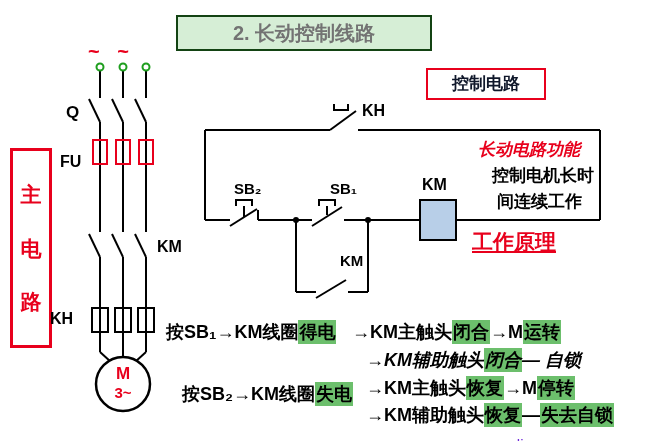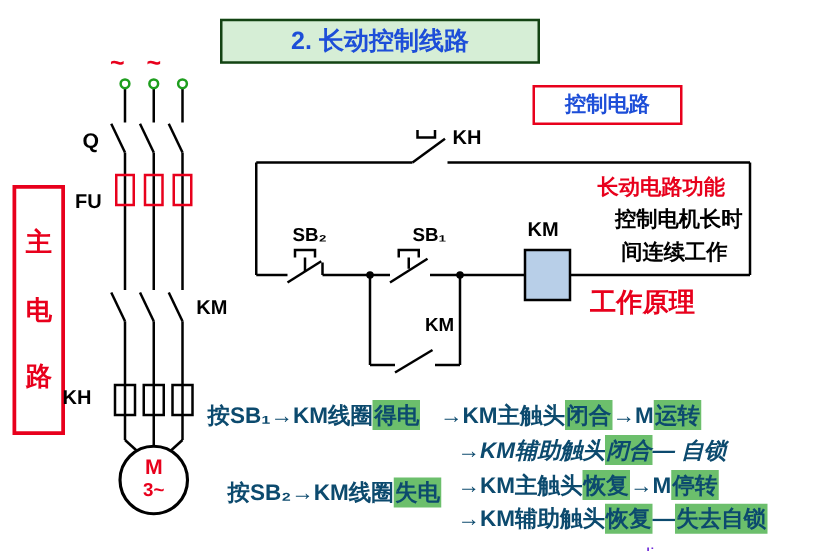--- a/index.html
+++ b/index.html
@@ -2,30 +2,30 @@
 <html><head>
 <meta charset="utf-8">
 <style>
   html,body{margin:0;padding:0;}
   .stage{position:relative;width:652px;height:441px;background:#ffffff;overflow:hidden;
          font-family:"Liberation Sans","DejaVu Sans",sans-serif;}
   svg{position:absolute;left:0;top:0;}
   .lbl{position:absolute;font-weight:bold;color:#000;white-space:nowrap;}
   .red{color:#e8001c;}
   .title-box{position:absolute;left:176px;top:15px;width:252px;height:32px;
-             background:#d6eed6;border:2px solid #134313;color:#1d4ed8;font-weight:bold;
+             background:#d6eed6;border:2px solid #134313;color:#737373;font-weight:bold;
              font-size:20px;text-align:center;line-height:32px;}
   .ctrl-box{position:absolute;left:426px;top:68px;width:116px;height:28px;
-            border:2px solid #e8001c;color:#1d4ed8;font-weight:bold;font-size:17px;
+            border:2px solid #e8001c;color:#0f172a;font-weight:bold;font-size:17px;
             text-align:center;line-height:28px;background:#fff;}
   .main-box{position:absolute;left:10px;top:148px;width:36px;height:194px;
             border:3px solid #e8001c;display:flex;flex-direction:column;
             justify-content:space-evenly;align-items:center;}
   .main-box div{color:#e8001c;font-weight:bold;font-size:21px;line-height:1;}
-  .seqrow{position:absolute;font-weight:bold;font-size:18px;color:#0c4a6e;white-space:nowrap;}
+  .seqrow{position:absolute;font-weight:bold;font-size:18px;color:#000000;white-space:nowrap;}
   .seg{display:inline-block;}
   .seg.hl{background:#6cbf6c;padding:0 1px;}
   .watermark{position:absolute;left:476px;top:436px;color:#6d28d9;font-size:15px;text-align:center;}
 </style>
 </head>
 <body>
 
 <div class="stage">
 
   <svg width="652" height="441" viewBox="0 0 652 441">
@@ -122,24 +122,24 @@
   <div class="lbl" style="left:50px;top:310px;font-size:16px;">KH</div>
   <div class="lbl red" style="left:108px;top:364px;width:30px;text-align:center;font-size:17px;">M</div>
   <div class="lbl red" style="left:104px;top:384px;width:38px;text-align:center;font-size:15px;">3~</div>
 
   <div class="lbl" style="left:362px;top:102px;font-size:16px;">KH</div>
   <div class="lbl" style="left:234px;top:180px;font-size:15px;">SB₂</div>
   <div class="lbl" style="left:318px;top:180px;font-size:15px;margin-left:12px;">SB₁</div>
   <div class="lbl" style="left:340px;top:252px;font-size:15px;">KM</div>
   <div class="lbl" style="left:422px;top:176px;font-size:16px;">KM</div>
 
-  <div class="lbl red" style="left:478px;top:138px;font-size:17px;">长动电路功能</div>
+  <div class="lbl red" style="left:478px;top:138px;font-size:17px;font-style:italic;">长动电路功能</div>
   <div class="lbl" style="left:497px;top:190px;font-size:17px;">间连续工作</div>
   <div class="lbl" style="left:492px;top:164px;font-size:17px;">控制电机长时</div>
-  <div class="lbl red" style="left:472px;top:228px;font-size:21px;">工作原理</div>
+  <div class="lbl red" style="left:472px;top:228px;font-size:21px;text-decoration:underline;">工作原理</div>
 
   <div class="seqrow" style="left:166px;top:320px;"><span class="seg">按SB₁→KM线圈</span><span class="seg hl">得电</span></div>
   <div class="seqrow" style="left:352px;top:320px;"><span class="seg">→KM主触头</span><span class="seg hl">闭合</span><span class="seg">→M</span><span class="seg hl">运转</span></div>
   <div class="seqrow" style="left:366px;top:348px;font-style:italic;"><span class="seg">→KM辅助触头</span><span class="seg hl">闭合</span><span class="seg">— 自锁</span></div>
   <div class="seqrow" style="left:166px;top:382px;margin-left:16px;"><span class="seg">按SB₂→KM线圈</span><span class="seg hl">失电</span></div>
   <div class="seqrow" style="left:366px;top:376px;"><span class="seg">→KM主触头</span><span class="seg hl">恢复</span><span class="seg">→M</span><span class="seg hl">停转</span></div>
   <div class="seqrow" style="left:366px;top:403px;"><span class="seg">→KM辅助触头</span><span class="seg hl">恢复</span><span class="seg">—</span><span class="seg hl">失去自锁</span></div>
 
   <div class="watermark">www.diangon.com</div>
 </div>

